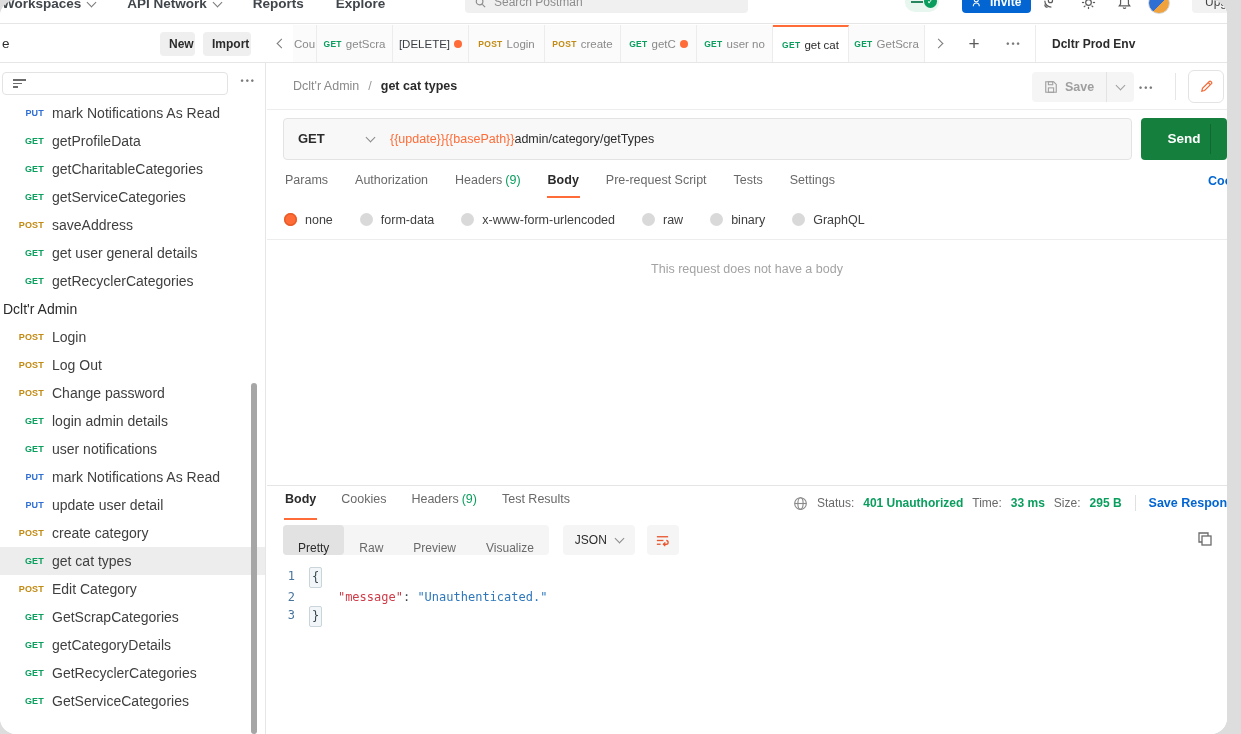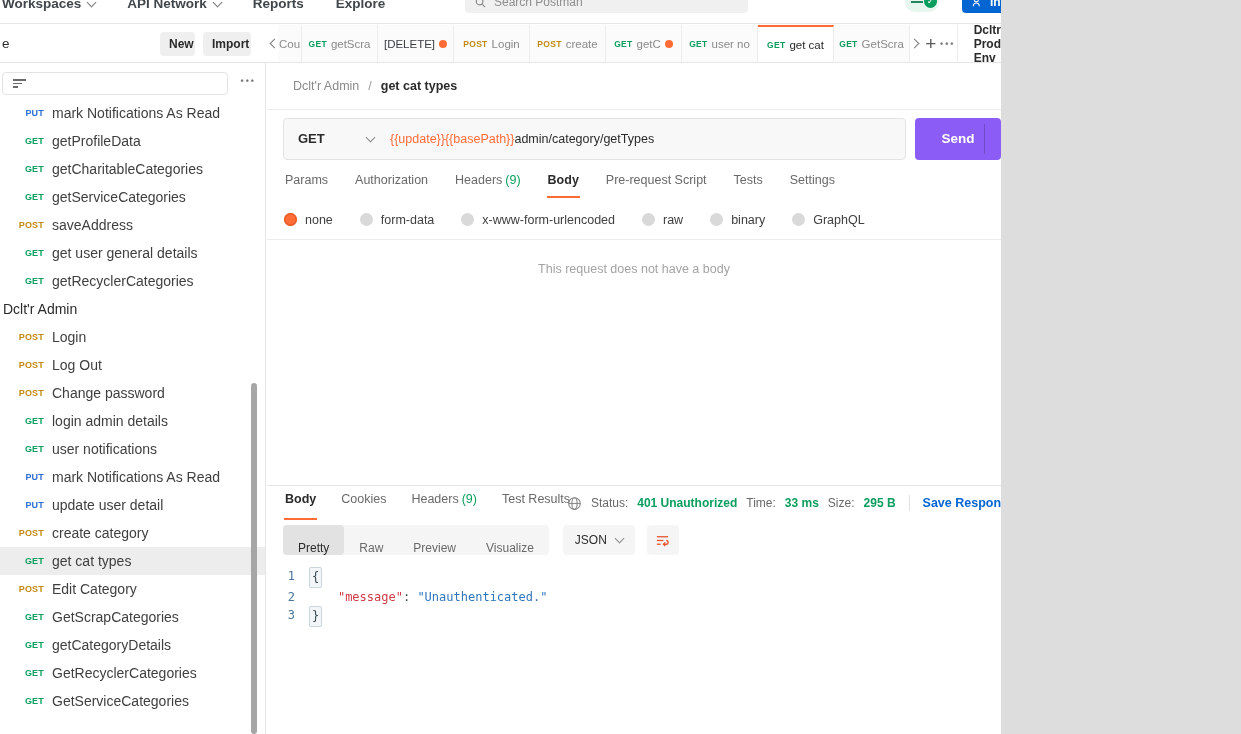--- a/index.html
+++ b/index.html
@@ -1,18 +1,18 @@
 <!DOCTYPE html>
 <html><head>
 <meta charset="utf-8">
 <style>
   * { margin:0; padding:0; box-sizing:border-box; }
   body { background:#ddd; font-family:"Liberation Sans", sans-serif; }
-  #app { position:relative; width:1001px; height:734px; background:#fff; overflow:hidden;
-         color:#2b2b2b; font-size:12.5px; }
+  #app { position:relative; width:1227px; height:734px; background:#fff; overflow:hidden;
+         color:#2b2b2b; font-size:12.5px;border-radius:16px; }
 
   
   .topbar { position:absolute; left:0; top:0; width:100%; height:24px; background:#fff;
             border-bottom:1px solid #e6e6e6; overflow:hidden; }
   .topnav { position:absolute; left:2px; top:-4px; display:flex; gap:32px; align-items:center;
             font-weight:700; font-size:13.5px; color:#41464b; }
   .topnav .navitem { display:flex; align-items:center; gap:7px; cursor:pointer; }
   .chev { width:7px; height:7px; border-right:1.6px solid #7a7a7a; border-bottom:1.6px solid #7a7a7a;
           transform:rotate(45deg); display:inline-block; }
   .chev.up-off { margin-top:-3px; }
@@ -82,38 +82,38 @@
 
   
   .main { position:absolute; left:267px; top:63px; right:0; bottom:0; background:#fff; }
   .crumbrow { position:relative; height:47px; border-bottom:1px solid #ededed; display:flex;
               align-items:center; padding-left:26px; }
   .crumb-parent { color:#8a8a8a; cursor:pointer; }
   .crumb-sep { color:#9a9a9a; margin:0 9px; }
   .crumb-current { font-weight:700; color:#2b2b2b; }
   .savebtn { position:absolute; left:765px; top:9px; height:30px; background:#f5f5f5; border-radius:4px;
              display:flex; align-items:center; color:#9f9f9f; font-size:12.5px; font-weight:600; cursor:pointer; }
-  .savebtn .saveseg { display:flex; align-items:center; padding:0 12px; }
+  .savebtn .saveseg { display:flex; align-items:center; gap:7px; padding:0 12px; }
   .savebtn .chevseg { border-left:1px solid #e3e3e3; width:28px; height:100%; display:flex;
                       align-items:center; justify-content:center; }
   .crumb-more { position:absolute; left:872px; top:20px; }
   .vdiv { position:absolute; width:1px; background:#e6e6e6; }
   .pencilbtn { position:absolute; left:921px; top:7px; width:36px; height:33px; background:#fff;
                border:1px solid #e3e3e3; border-radius:6px; display:flex; align-items:center;
                justify-content:center; cursor:pointer; }
   .commentbtn { position:absolute; left:966px; top:14px; color:#6b6b6b; }
 
   .urlrow { height:57px; display:flex; align-items:center; padding-left:16px; }
   .urlbox { width:876px; height:42px; background:#f8f8f8; border:1px solid #e3e3e3; border-radius:4px;
             display:flex; align-items:center; }
   .methodsel { width:106px; display:flex; align-items:center; justify-content:space-between;
                padding:0 16px 0 14px; font-weight:700; font-size:13px; cursor:pointer; }
   .urltext { font-size:12.5px; color:#2b2b2b; white-space:nowrap; overflow:hidden; }
   .urlvar { color:#ff6c37; }
-  .sendbtn { margin-left:9px; width:86px; height:42px; background:#8b5cf6; border:none; border-radius:4px;
+  .sendbtn { margin-left:9px; width:86px; height:42px; background:#15803d; border:none; border-radius:4px;
              color:#fff; font-family:inherit; font-weight:700; font-size:13.5px; cursor:pointer;
              position:relative; flex:none; }
   .sendbtn i { position:absolute; left:69px; top:6px; bottom:6px; width:1px; background:rgba(0,0,0,.18); }
 
   .reqtabs { height:33px; display:flex; align-items:flex-start; gap:25px; padding-left:17px; position:relative; }
   .rtab { padding:6px 1px 9px; font-size:12.5px; color:#696969; cursor:pointer; white-space:nowrap; }
   .rtab.active { color:#2b2b2b; font-weight:700; border-bottom:2px solid #ff6c37; }
   .rtab .cnt { color:#0a9e5e; margin-left:3px; font-weight:400; }
   .rtab .cnt:empty { display:none; }
   .cookieslink { position:absolute; left:941px; top:7px; color:#0265d2; font-weight:700; font-size:12.5px;

